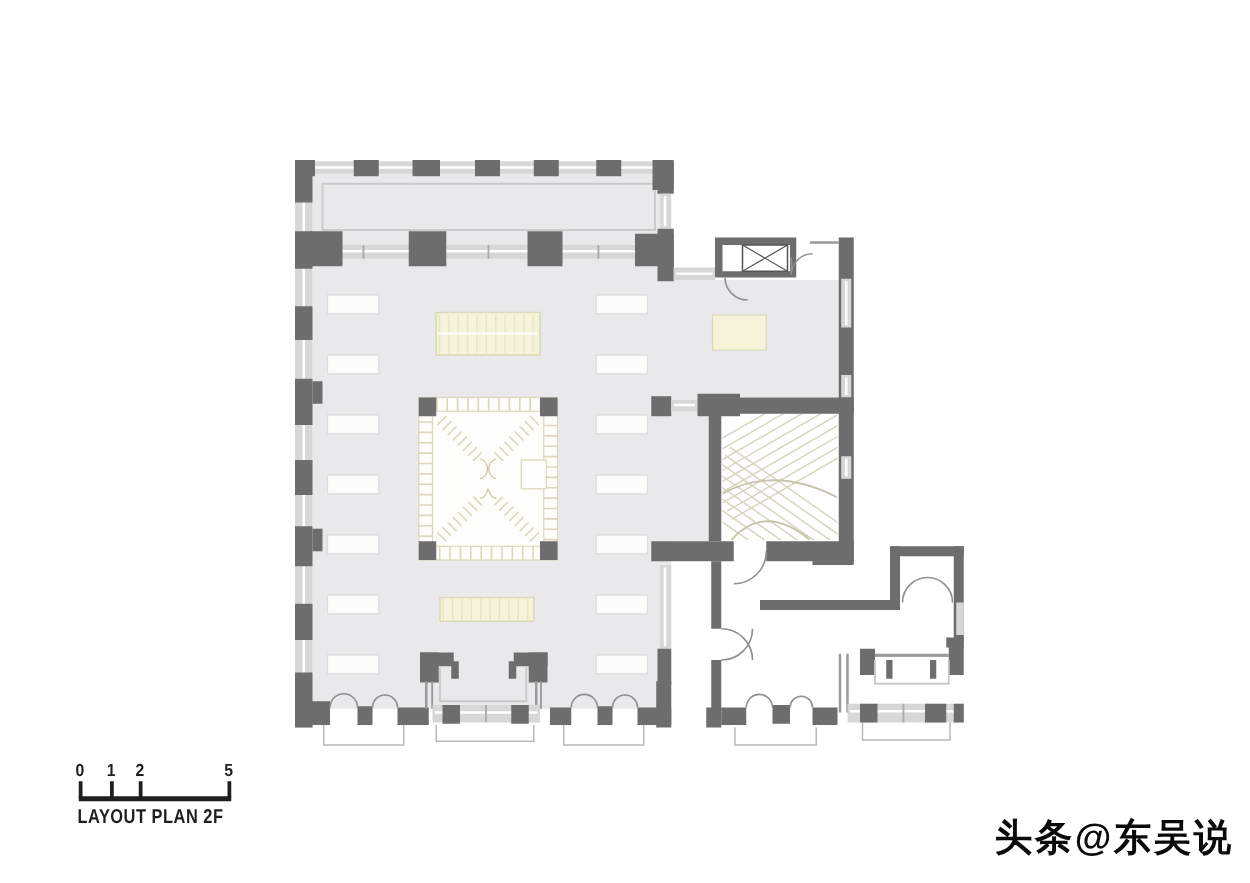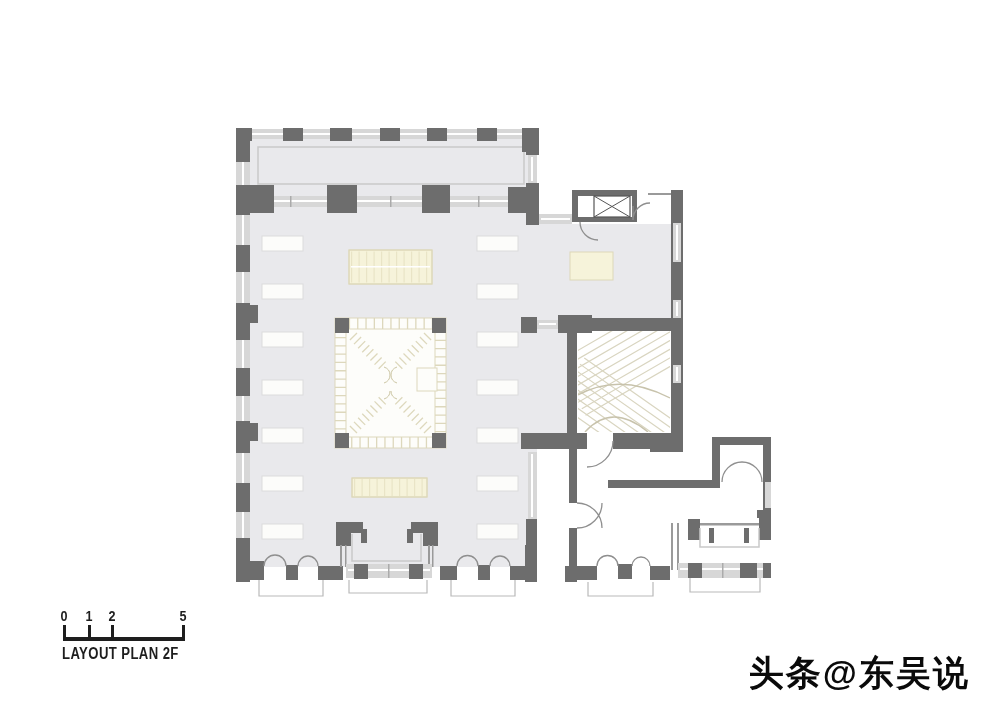--- a/index.html
+++ b/index.html
@@ -33,21 +33,21 @@
 
   
   .scalebar{position:absolute;left:57px;top:608px;width:160px;height:60px;color:var(--ink);}
   .sb-num{position:absolute;top:0;font-size:14px;font-weight:bold;transform:scaleX(.9);}
   .sb-bar{position:absolute;left:6px;top:29px;width:122px;height:4px;background:var(--ink);}
   .sb-tick{position:absolute;top:17px;width:3px;height:13px;background:var(--ink);}
   .sb-title{position:absolute;left:5px;top:37px;font-size:16px;font-weight:bold;
             letter-spacing:.5px;transform:scaleX(.82);transform-origin:left center;white-space:nowrap;}
 
   
-  .watermark{position:absolute;right:30px;top:650px;font-size:35px;font-weight:800;color:#0a0a0a;
+  .watermark{position:absolute;right:13px;top:650px;font-size:30px;font-weight:800;color:#0a0a0a;
              letter-spacing:2px;text-shadow:2px 2px 0 rgba(255,255,255,.85),-1px -1px 0 rgba(255,255,255,.6);
              font-family:"Liberation Sans",sans-serif;white-space:nowrap;}
 </style>
 </head>
 <body>
 
 <div class="page">
 
 <svg width="1000" height="706" viewBox="0 0 1000 706">
   <defs>

